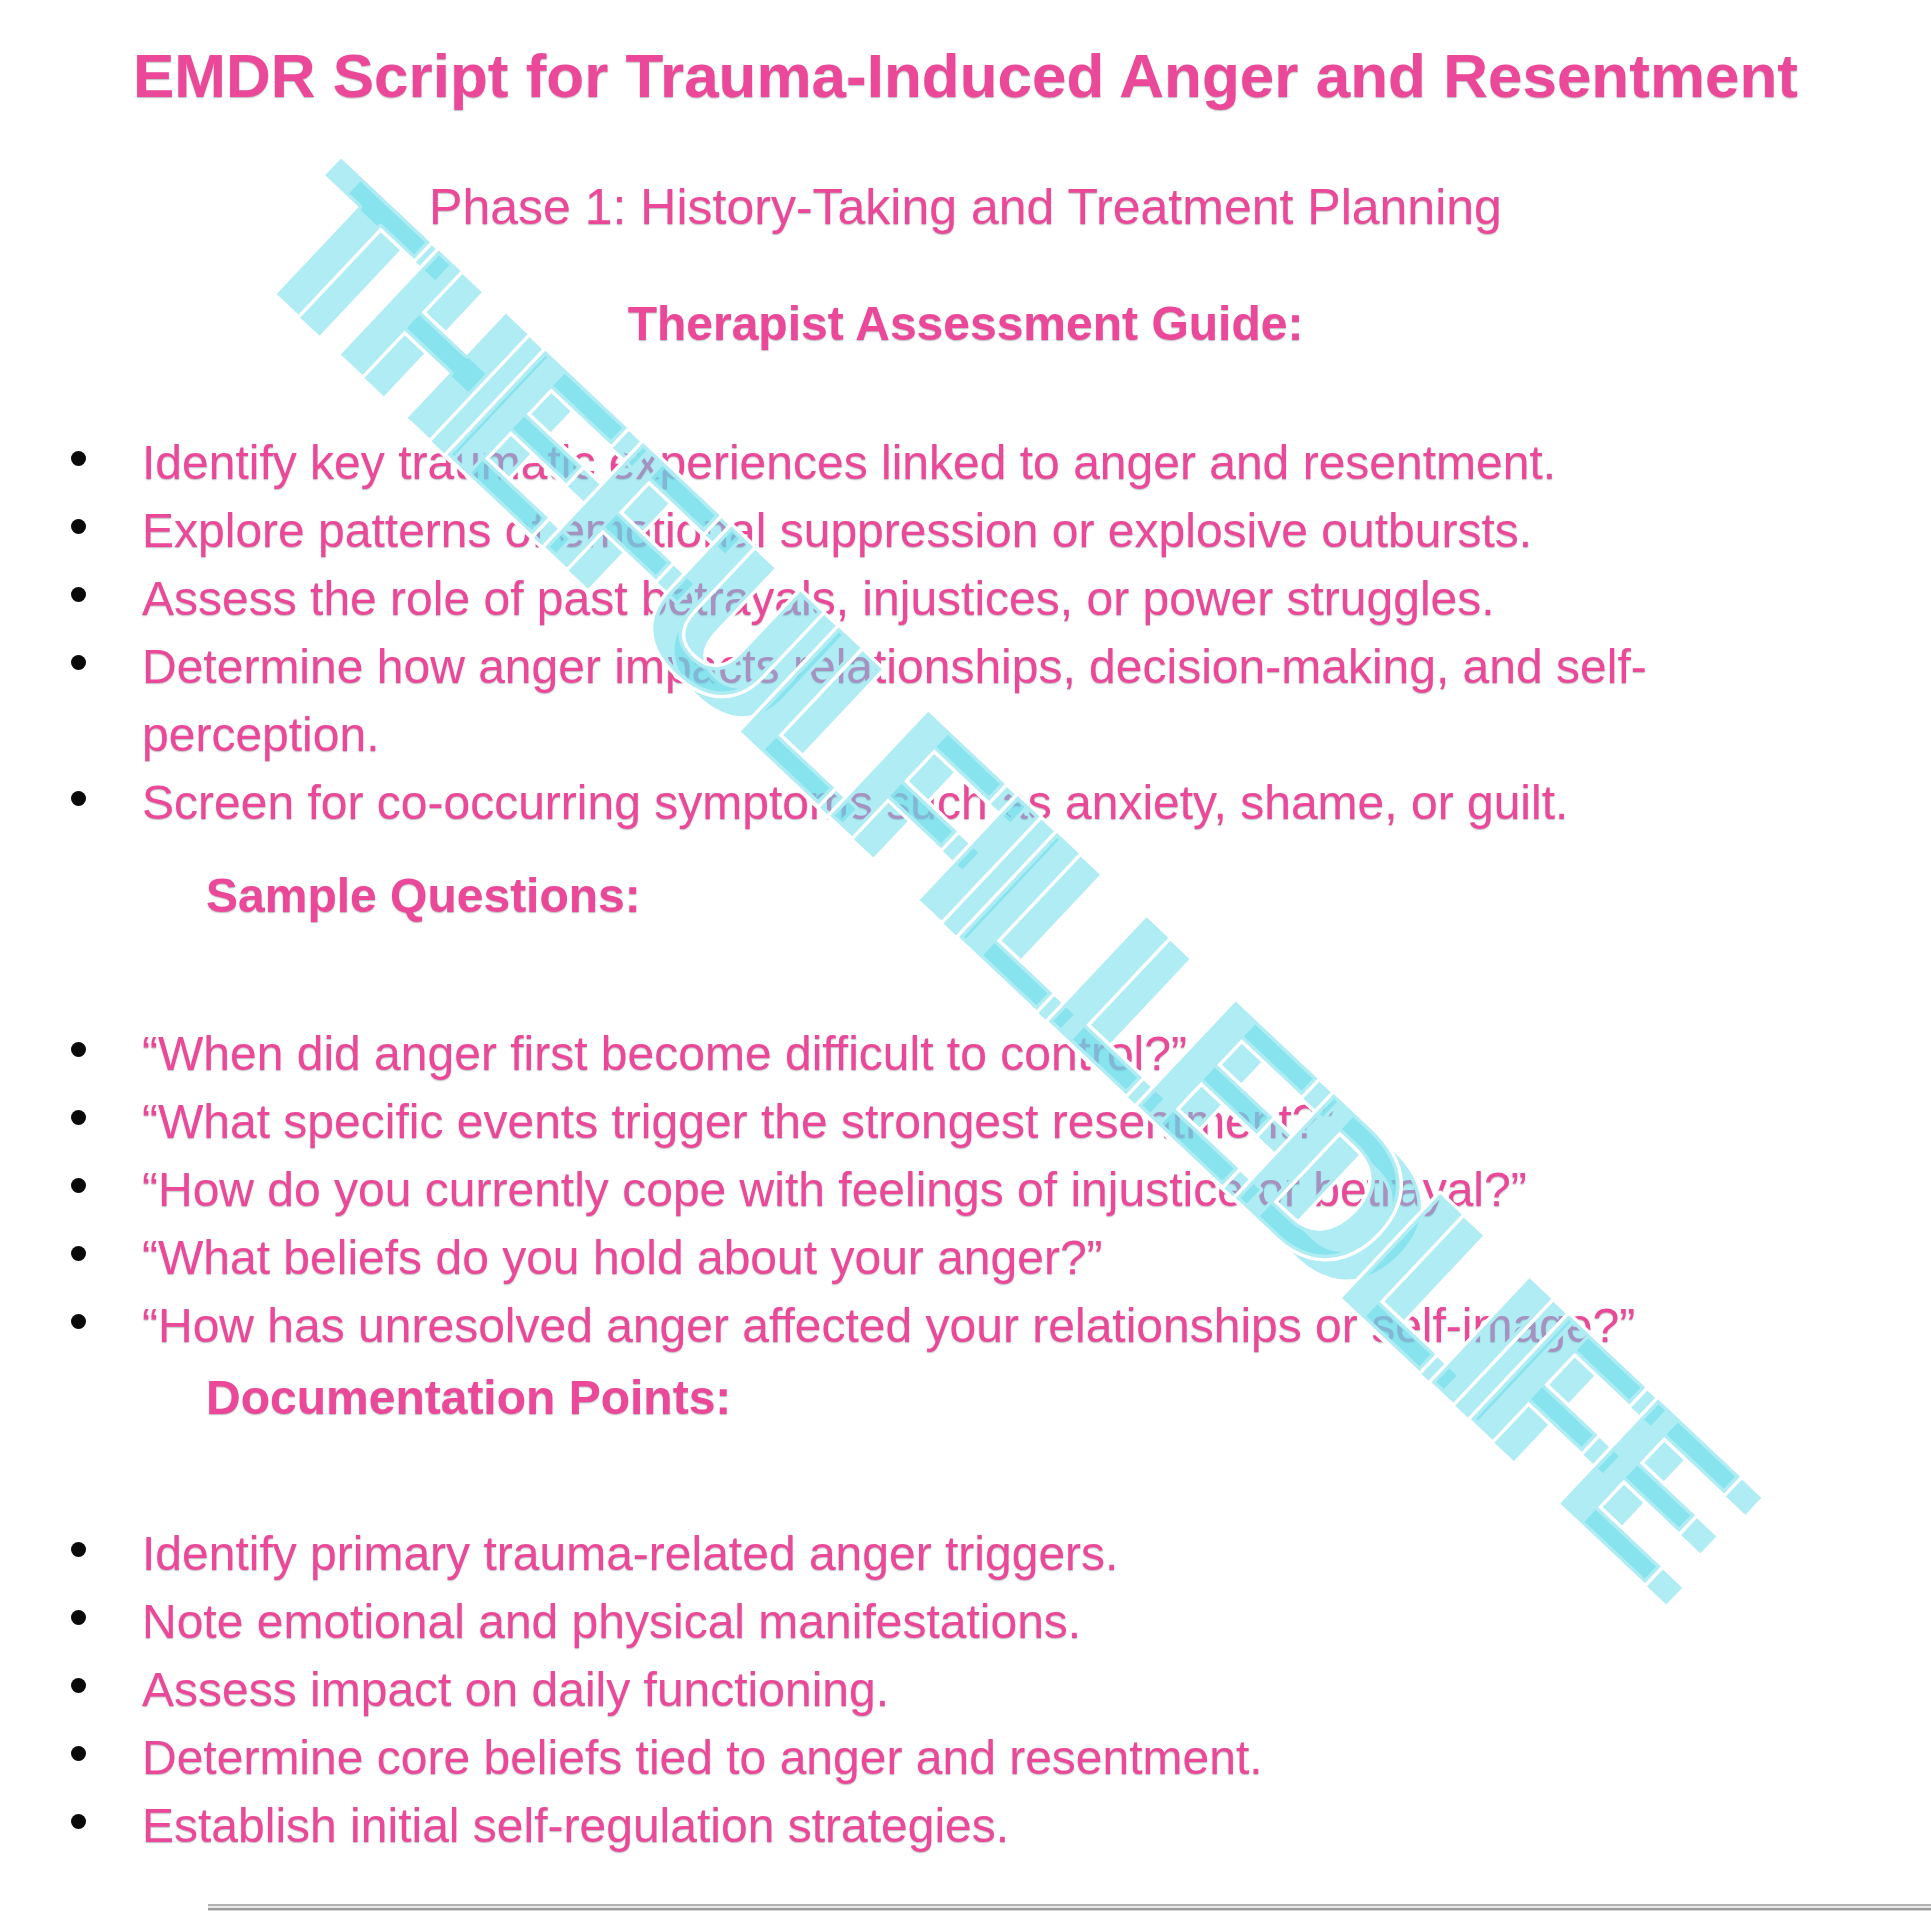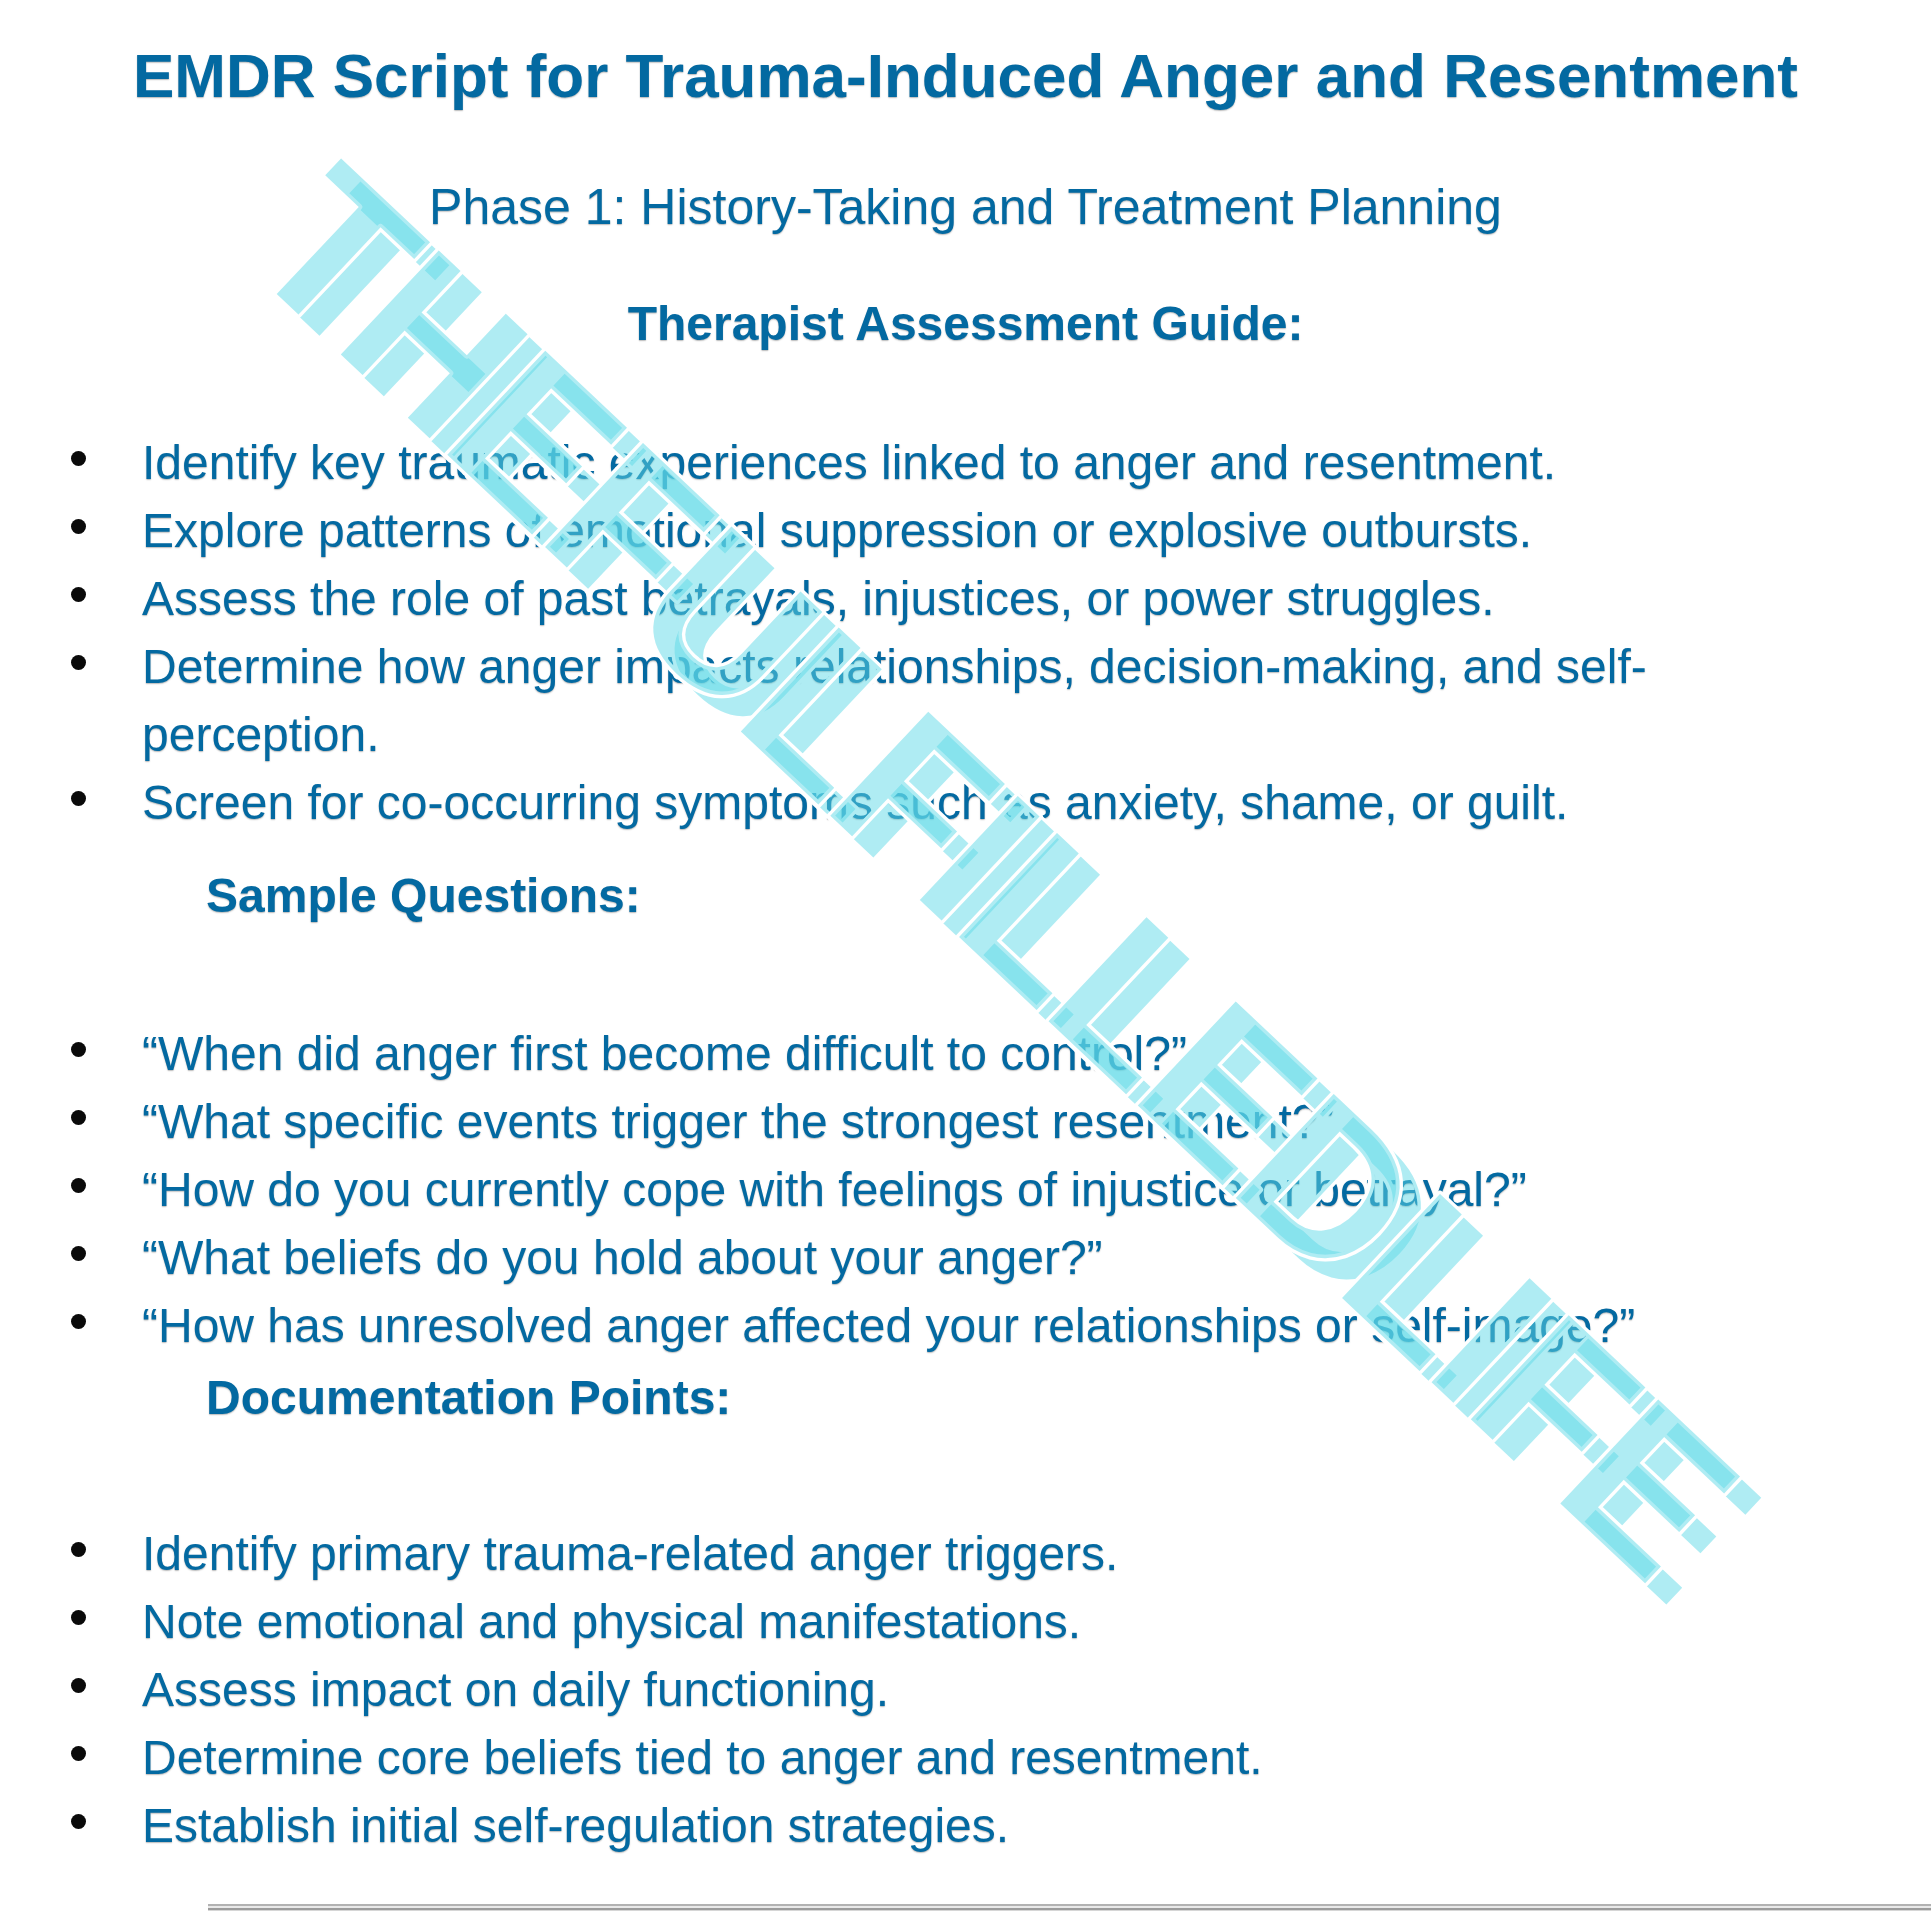--- a/index.html
+++ b/index.html
@@ -3,21 +3,21 @@
 <meta charset="utf-8">
 <style>
   html,body { margin:0; padding:0; background:#ffffff; }
   .page {
     position: relative;
     width: 1931px;
     height: 1931px;
     background: #ffffff;
     overflow: hidden;
     font-family: "Liberation Sans", sans-serif;
-    color: #0369a1;
+    color: #ec4899;
   }
   .doc-title {
     position: absolute;
     top: 45px; left: 0;
     width: 100%;
     margin: 0;
     text-align: center;
     font-size: 62px;
     line-height: 1;
     font-weight: bold;

